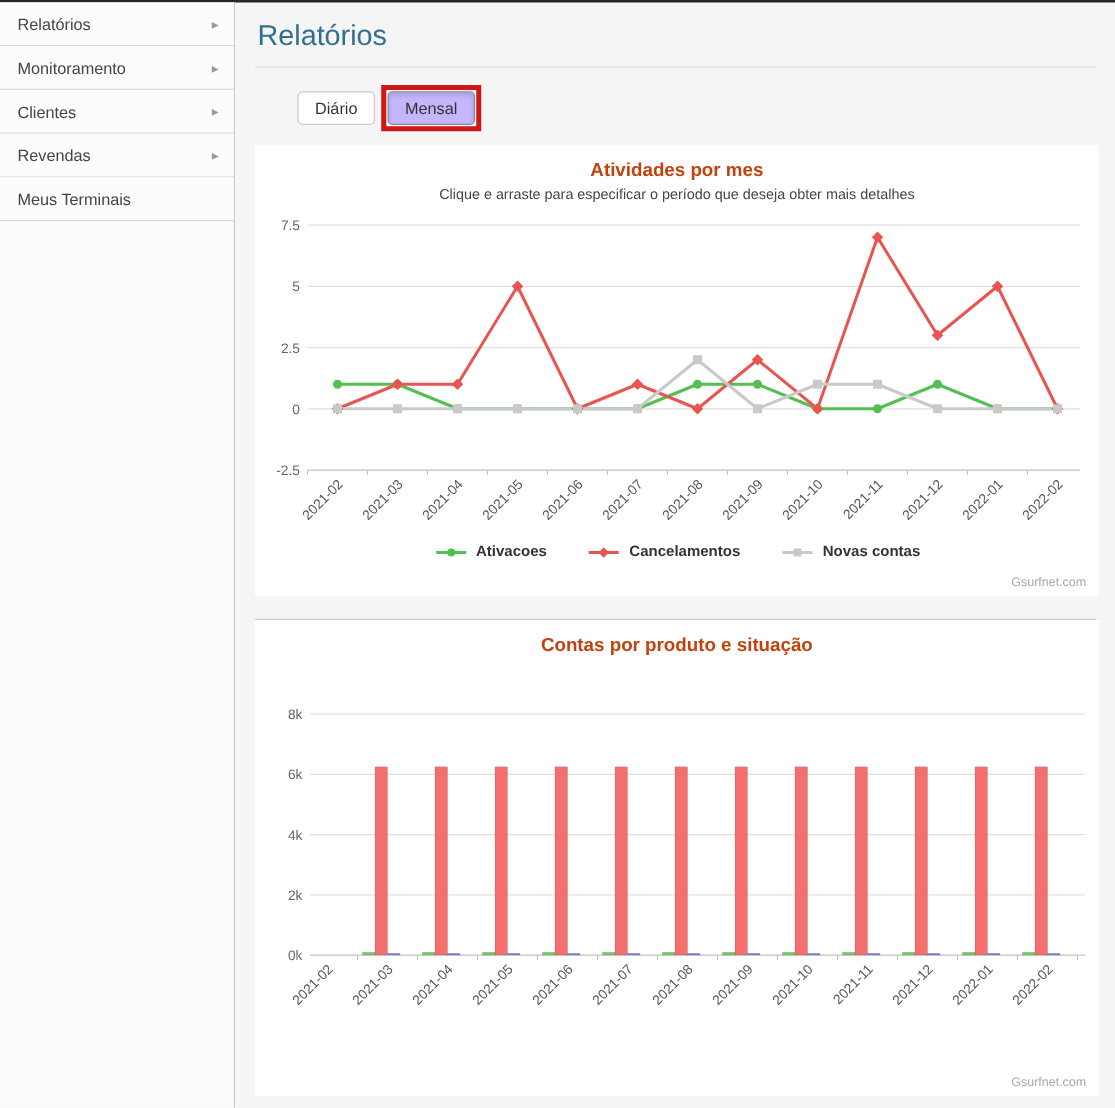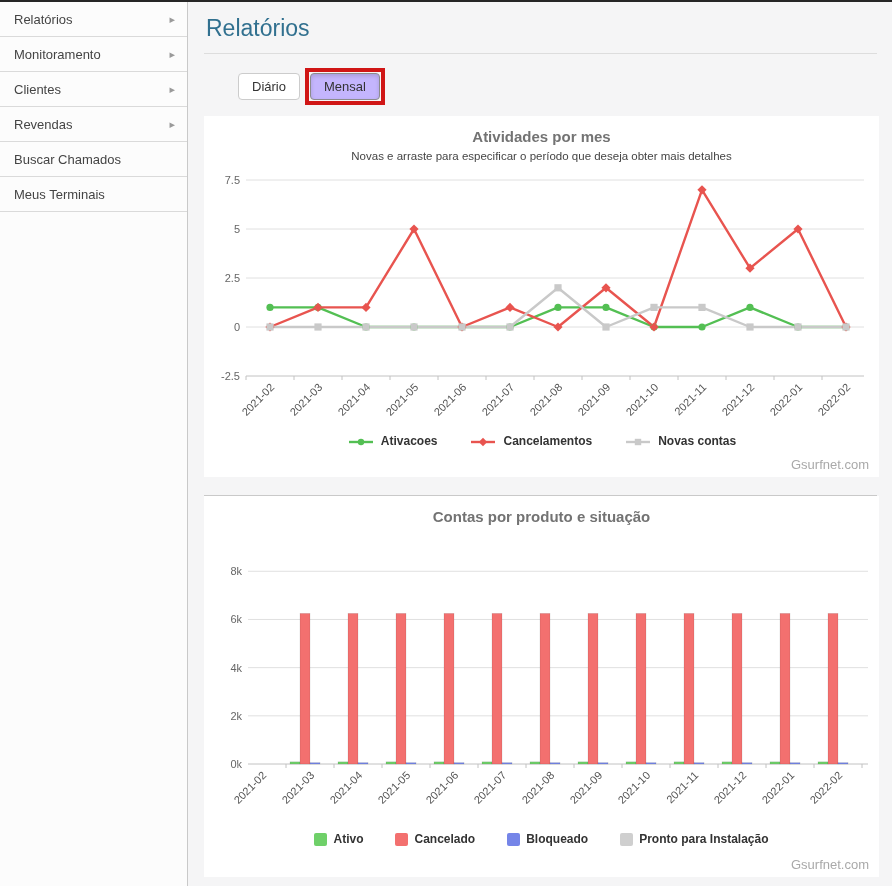--- a/index.html
+++ b/index.html
@@ -36,26 +36,26 @@
     font-size:13px; color:#333; padding:5px 13px; border-radius:4px; cursor:pointer;
   }
   .btn-default { background:#fff; border:1px solid #ccc;margin-left:32px; }
   .btn-active  { background:#c4b5fd; border:1px solid #8c8c8c; box-shadow:inset 0 2px 4px rgba(0,0,0,.14); }
   .hl-wrap { position:relative; margin-left:10px; display:inline-block; }
   .hl-box { position:absolute; left:-5px; top:-5px; right:-5px; bottom:-5px; border:4px solid #d01616; pointer-events:none; }
 
   .panel { background:#fff; position:relative; width:675px; }
   .panel-1 { padding-top:9px; height:361px; }
   .panel-2 { padding-top:9px; height:381px; }
-  .chart-title { text-align:center; font-size:15px; font-weight:bold; color:#737373; margin:3px 0 5px 0; }
+  .chart-title { text-align:center; font-size:15px; font-weight:bold; color:#c2410c; margin:3px 0 5px 0; }
   .chart-subtitle { text-align:center; font-size:11.5px; color:#454545; margin-bottom:4px; }
   .legend { display:flex; justify-content:center; align-items:center; gap:32px; font-size:12px; font-weight:bold; color:#333; margin-top:2px; }
   .legend .item { display:flex; align-items:flex-end; gap:6px; cursor:pointer; }
   .legend .sq { width:13px; height:13px; border-radius:2px; display:inline-block; }
-  .watermark { position:absolute; right:10px; bottom:5px; font-size:13px; color:#a9a9a9; }
+  .watermark { position:absolute; right:10px; bottom:5px; font-size:10px; color:#a9a9a9; }
 
   .section-divider { border:none; border-top:1px solid #c9c9c9; margin:18px 0 0 0; }
   svg { display:block; }
   text { font-family:"Liberation Sans", sans-serif; }
 </style>
 </head>
 <body>
 
 <div class="topbar"></div>
 
@@ -70,42 +70,39 @@
   </div>
   <div class="side-item">
     <span>Clientes</span>
     <span class="chev">▸</span>
   </div>
   <div class="side-item">
     <span>Revendas</span>
     <span class="chev">▸</span>
   </div>
   <div class="side-item">
-    <span>Buscar Chamados</span>
-  </div>
-  <div class="side-item">
     <span>Meus Terminais</span>
   </div>
 </aside>
 
 <main class="main">
   <h1 class="page-title">Relatórios</h1>
   <hr class="title-divider">
 
   <div class="tab-row">
     <button class="btn btn-default">Diário</button>
     <span class="hl-wrap">
       <button class="btn btn-active">Mensal</button>
       <span class="hl-box"></span>
     </span>
   </div>
 
   <section class="panel panel-1">
     <div class="chart-title">Atividades por mes</div>
-    <div class="chart-subtitle">Novas e arraste para especificar o período que deseja obter mais detalhes</div>
+    <div class="chart-subtitle">Clique e arraste para especificar o período que deseja obter mais detalhes</div>
     <svg id="chart1" width="674" height="266">
         <line x1="42" x2="660" y1="210" y2="210" stroke="#c2c2c2" stroke-width="1"></line>
         <text x="36" y="214" font-size="11" fill="#666" text-anchor="end">-2.5</text>
         <line x1="42" x2="660" y1="161" y2="161" stroke="#e0e0e0" stroke-width="1"></line>
         <text x="36" y="165" font-size="11" fill="#666" text-anchor="end">0</text>
         <line x1="42" x2="660" y1="112" y2="112" stroke="#e0e0e0" stroke-width="1"></line>
         <text x="36" y="116" font-size="11" fill="#666" text-anchor="end">2.5</text>
         <line x1="42" x2="660" y1="63" y2="63" stroke="#e0e0e0" stroke-width="1"></line>
         <text x="36" y="67" font-size="11" fill="#666" text-anchor="end">5</text>
         <line x1="42" x2="660" y1="14" y2="14" stroke="#e0e0e0" stroke-width="1"></line>
@@ -329,34 +326,16 @@
         <rect x="250" y="232.675" width="10" height="1.3249999999999886" fill="#7585e8" stroke="rgba(0,0,0,0.15)" stroke-width="0.6"></rect>
         <rect x="298" y="232.675" width="10" height="1.3249999999999886" fill="#7585e8" stroke="rgba(0,0,0,0.15)" stroke-width="0.6"></rect>
         <rect x="346" y="232.675" width="10" height="1.3249999999999886" fill="#7585e8" stroke="rgba(0,0,0,0.15)" stroke-width="0.6"></rect>
         <rect x="394" y="232.675" width="10" height="1.3249999999999886" fill="#7585e8" stroke="rgba(0,0,0,0.15)" stroke-width="0.6"></rect>
         <rect x="442" y="232.675" width="10" height="1.3249999999999886" fill="#7585e8" stroke="rgba(0,0,0,0.15)" stroke-width="0.6"></rect>
         <rect x="490" y="232.675" width="10" height="1.3249999999999886" fill="#7585e8" stroke="rgba(0,0,0,0.15)" stroke-width="0.6"></rect>
         <rect x="538" y="232.675" width="10" height="1.3249999999999886" fill="#7585e8" stroke="rgba(0,0,0,0.15)" stroke-width="0.6"></rect>
         <rect x="586" y="232.675" width="10" height="1.3249999999999886" fill="#7585e8" stroke="rgba(0,0,0,0.15)" stroke-width="0.6"></rect>
         <rect x="634" y="232.675" width="10" height="1.3249999999999886" fill="#7585e8" stroke="rgba(0,0,0,0.15)" stroke-width="0.6"></rect>
       </svg>
-    <div class="legend" id="legend2">
-        <span class="item">
-          <span class="sq" style="background: rgb(111, 208, 105);"></span>
-          <span>Ativo</span>
-        </span>
-        <span class="item">
-          <span class="sq" style="background: rgb(243, 112, 111);"></span>
-          <span>Cancelado</span>
-        </span>
-        <span class="item">
-          <span class="sq" style="background: rgb(117, 133, 232);"></span>
-          <span>Bloqueado</span>
-        </span>
-        <span class="item">
-          <span class="sq" style="background: rgb(207, 207, 207);"></span>
-          <span>Pronto para Instalação</span>
-        </span>
-      </div>
     <div class="watermark">Gsurfnet.com</div>
   </section>
 
 </main>
 
 </body></html>

